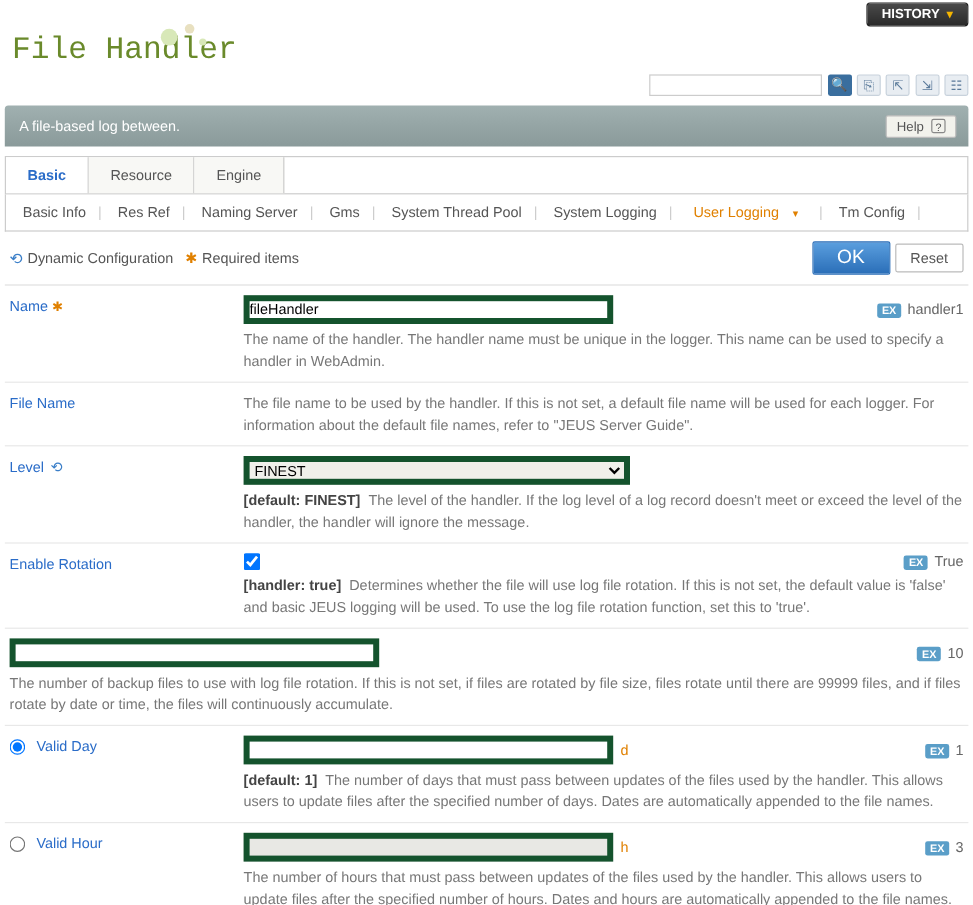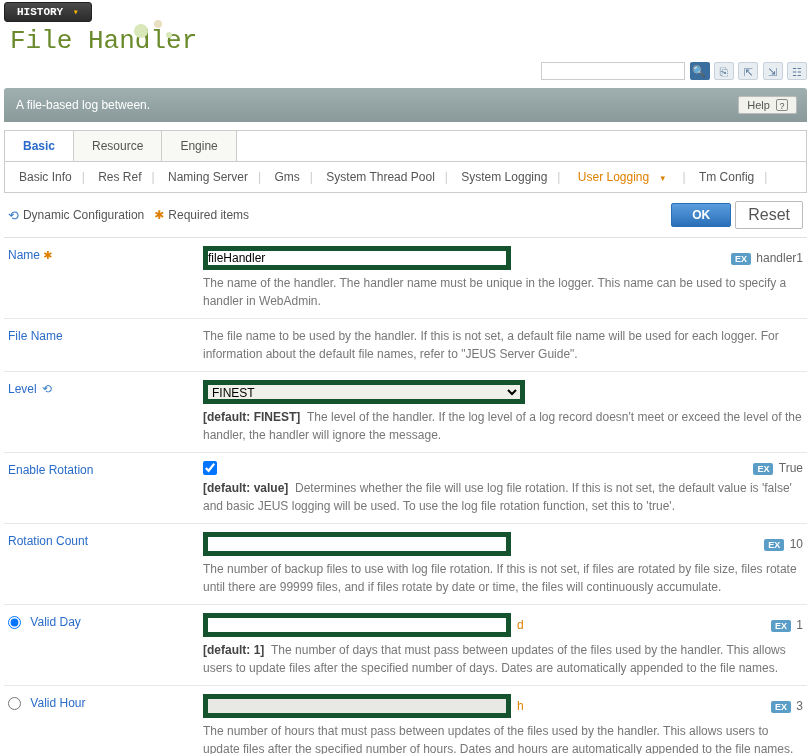--- a/index.html
+++ b/index.html
@@ -1,20 +1,20 @@
 <!DOCTYPE html>
 <html><head>
 <meta charset="utf-8">
 <style>
 * { box-sizing: border-box; margin: 0; padding: 0; }
 body { font-family: Arial, Helvetica, sans-serif; font-size: 12px; color: #555; background: #fff; width: 811px; }
 .container { padding: 2px 4px; }
 
 
-.topbar { text-align: left; margin-bottom: 4px; font-family: Liberation Mono, monospace; }
+.topbar { text-align: right; margin-bottom: 4px; }
 .history-btn { display: inline-block; background: linear-gradient(#4a4a4a, #2a2a2a); color: #fff; font-weight: bold; font-size: 11px; padding: 3px 12px; border-radius: 3px; border: 1px solid #222; cursor: pointer; }
 .history-btn .chev { color: #f5b500; font-size: 10px; margin-left: 3px; }
 
 
 .title-row { position: relative; margin-bottom: 6px; }
 .title { font-size: 26px; font-weight: normal; color: #6a8a2b; padding-left: 6px; font-family: Liberation Mono, monospace; }
 .bubbles { position: absolute; top: -6px; left: 130px; }
 .bub { display: inline-block; border-radius: 50%; }
 .b1 { width: 14px; height: 14px; background: #d8e8b8; }
 .b2 { width: 8px; height: 8px; background: #e8e0c0; margin-left: 6px; margin-bottom: 10px; }
@@ -42,22 +42,22 @@
 .subnav .sep { color: #ccc; padding: 0 6px; }
 .subnav .active { color: #e08000; }
 .subnav .chev2 { color: #e08000; font-size: 9px; }
 
 
 .config-bar { display: flex; align-items: center; padding: 8px 4px; }
 .refresh-icon { color: #3a7ec8; font-size: 13px; margin-right: 4px; }
 .config-text { color: #555; }
 .req-star { color: #e08000; margin-left: 10px; margin-right: 4px; }
 .config-bar .spacer { flex: 1; }
-.ok-btn { background: linear-gradient(#5a9ede, #2a6eb8); color: #fff; padding: 4px 20px; border: 1px solid #2a6eb8; border-radius: 2px; font-size: 12px; cursor: pointer; font-weight: bold; }
-.reset-btn { background: #fff; color: #555; padding: 4px 12px; border: 1px solid #bbb; border-radius: 2px; font-size: 16px; cursor: pointer; margin-left: 4px; }
+.ok-btn { background: linear-gradient(#5a9ede, #2a6eb8); color: #fff; padding: 4px 20px; border: 1px solid #2a6eb8; border-radius: 2px; font-size: 16px; cursor: pointer; }
+.reset-btn { background: #fff; color: #555; padding: 4px 12px; border: 1px solid #bbb; border-radius: 2px; font-size: 12px; cursor: pointer; margin-left: 4px; }
 
 
 .fields { border-top: 1px solid #e0e0e0; }
 .field { display: flex; border-bottom: 1px solid #e8e8e8; padding: 8px 4px; }
 .field-label { width: 195px; flex-shrink: 0; color: #2a6cc8; font-size: 12px; padding-top: 2px; }
 .field-label .star { color: #e08000; font-size: 11px; }
 .field-label .refresh { color: #3a7ec8; font-size: 12px; margin-left: 2px; }
 .field-label input[type="radio"] { margin-right: 6px; vertical-align: middle; }
 .field-body { flex: 1; }
 .input-row { display: flex; align-items: center; margin-bottom: 4px; }
@@ -185,27 +185,26 @@
     <div class="field-label">Enable Rotation</div>
     <div class="field-body">
       <div class="input-row">
         <input type="checkbox" class="chk" checked="" style="">
         <span class="ex-tag">
           <span class="ex-badge">EX</span>
           <span class="ex-text">True</span>
         </span>
       </div>
       <div class="desc-text">
-        <b>[default: value]</b>&nbsp;&nbsp;<span>Determines whether the file will use log file rotation. If this is not set, the default value is 'false' and basic JEUS logging will be used. To use the log file rotation function, set this to 'true'.</span>
-      </div>
-    </div>
-  </div>
-
-  <div class="field">
-    <div class="field-label">Rotation Count</div>
+        <b>[handler: true]</b>&nbsp;&nbsp;<span>Determines whether the file will use log file rotation. If this is not set, the default value is 'false' and basic JEUS logging will be used. To use the log file rotation function, set this to 'true'.</span>
+      </div>
+    </div>
+  </div>
+
+  <div class="field">
     <div class="field-body">
       <div class="input-row">
         <input type="text" class="inp-wide" style="">
         <span class="ex-tag">
           <span class="ex-badge">EX</span>
           <span class="ex-text">10</span>
         </span>
       </div>
       <div class="desc-text">The number of backup files to use with log file rotation. If this is not set, if files are rotated by file size, files rotate until there are 99999 files, and if files rotate by date or time, the files will continuously accumulate.</div>
     </div>

